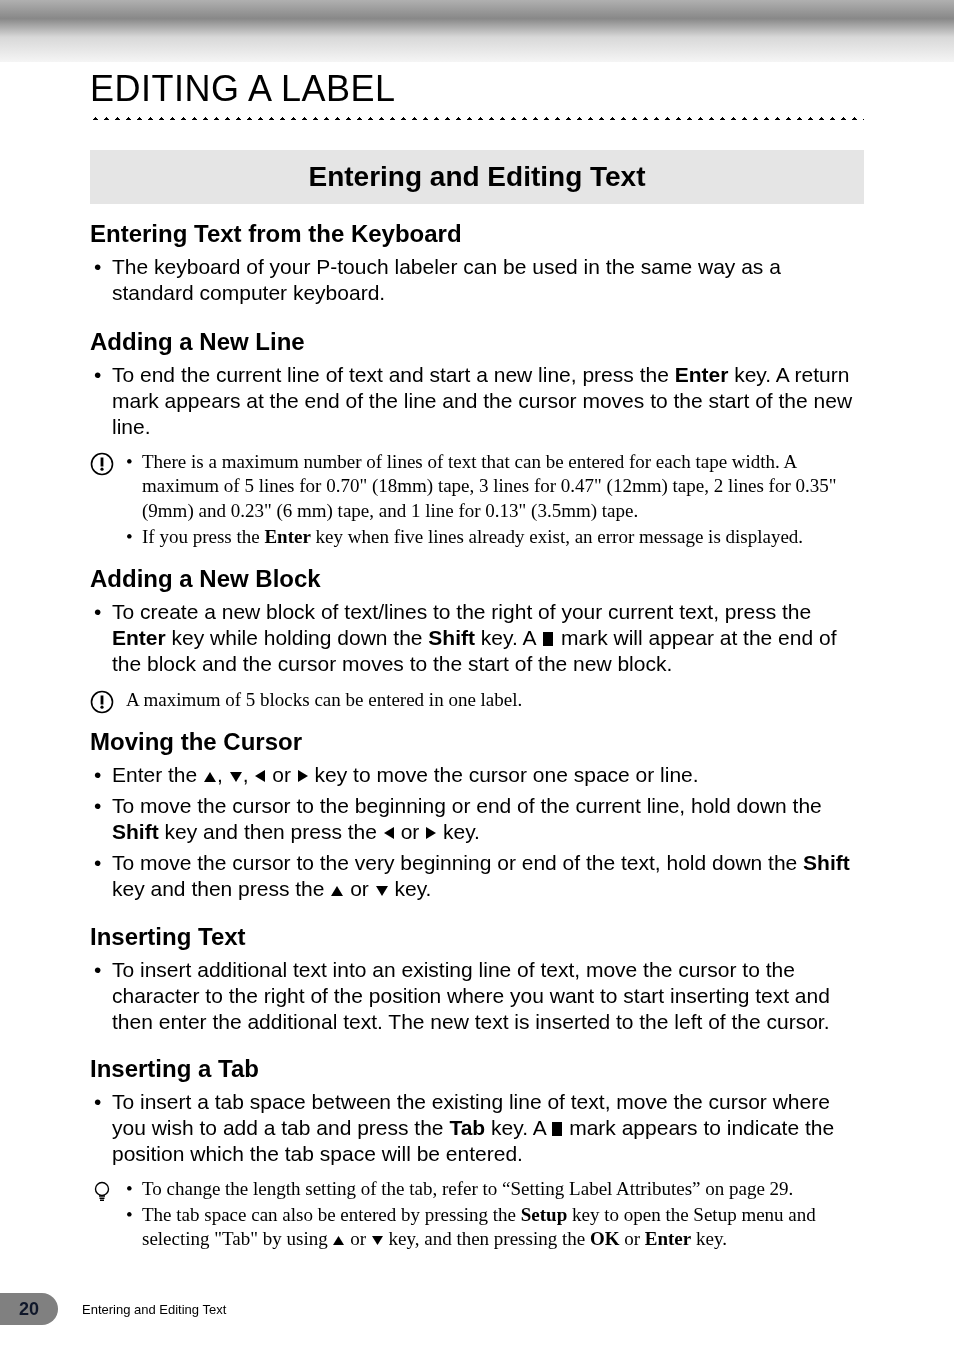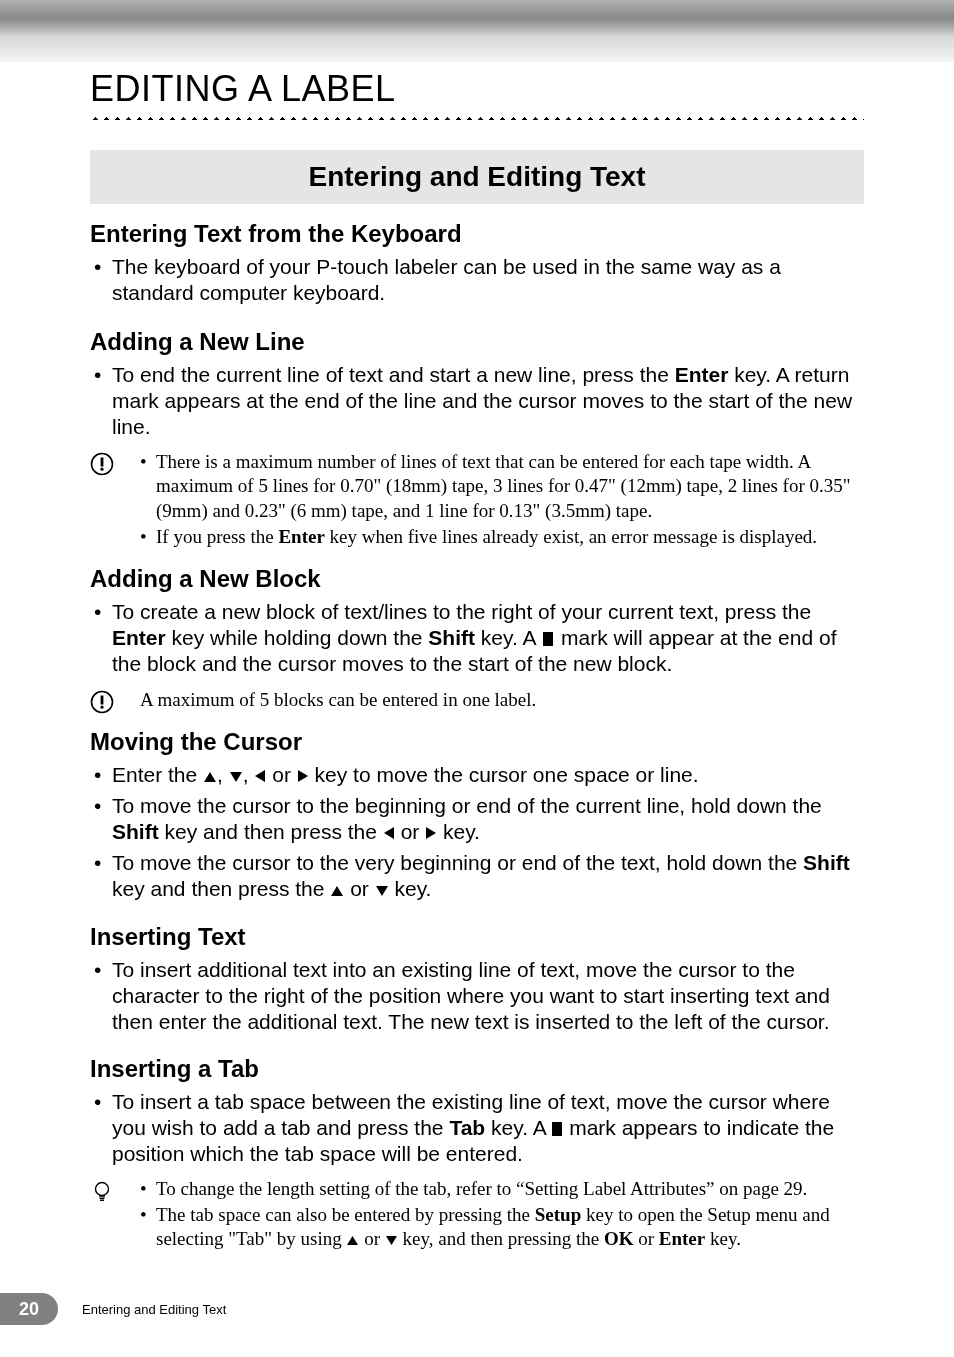--- a/index.html
+++ b/index.html
@@ -58,21 +58,21 @@
     }
     .bullet::before {
       content: "•";
       position: absolute;
       left: 4px;
       top: 0;
     }
     .note-box {
       display: flex;
       align-items: flex-start;
-      gap: 26px;
+      gap: 12px;
       margin: 10px 0 14px 0;
       font-family: "Times New Roman", Times, serif;
       font-size: 19px;
       line-height: 1.28;
     }
     .note-icon {
       flex: 0 0 24px;
       width: 24px;
       height: 24px;
       margin-top: 2px;
@@ -122,21 +122,21 @@
       left: 0;
       bottom: 32px;
       display: flex;
       align-items: center;
     }
     .page-tab {
       width: 58px;
       height: 32px;
       background: #808080;
       border-radius: 0 16px 16px 0;
-      color: #ffffff;
+      color: #0f172a;
       font-size: 18px;
       font-weight: bold;
       display: flex;
       align-items: center;
       justify-content: center;
     }
     .footer-text {
       font-size: 13px;
       margin-left: 24px;
       color: #000;

